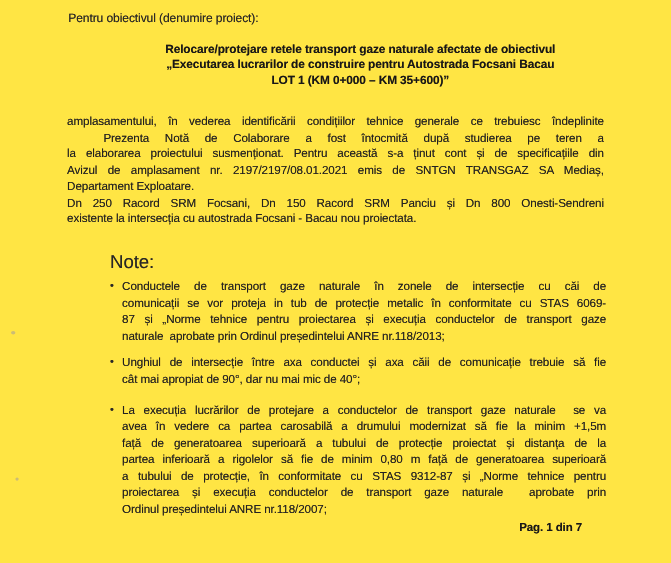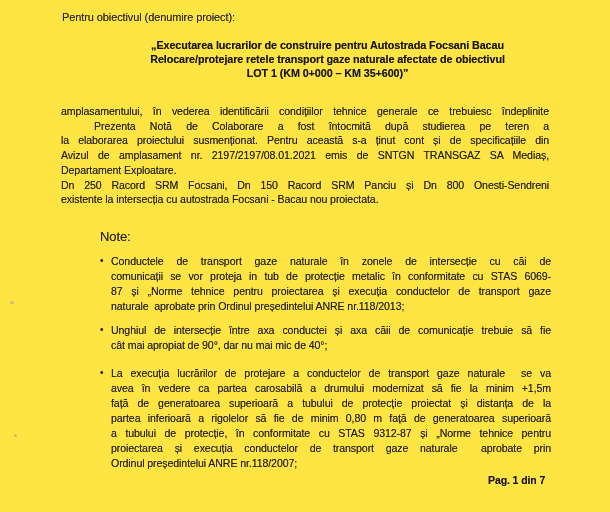--- a/index.html
+++ b/index.html
@@ -12,41 +12,41 @@
   }
   .hlabel{position:absolute;left:62px;top:11px;font-size:11px;color:#2b2b2b;}
   .title{
     position:absolute;left:100px;top:39px;width:455px;
     text-align:center;font-weight:bold;font-size:10.8px;line-height:13.9px;color:#1c1c1c;
   }
   .intro{position:absolute;left:61px;top:104px;width:488px;font-size:10.6px;line-height:14.7px;}
   .ln{white-space:normal;}
   .js{text-align:justify;text-align-last:justify;}
   .ind{text-indent:33px;}
-  .note-label{position:absolute;left:100px;top:229px;font-size:13px;color:#2b2b2b;}
+  .note-label{position:absolute;left:100px;top:229px;font-size:17px;color:#2b2b2b;}
   .bullet{position:absolute;left:111px;width:440px;font-size:10.6px;line-height:15px;}
   .b1{top:254px;}
   .b2{top:323px;}
   .b3{top:366px;}
   .dot{position:absolute;left:-11px;top:-1px;font-size:10px;color:#2b2b2b;}
-  .footer{position:absolute;left:488px;top:474px;font-size:10.5px;font-weight:bold;color:#1d1d1d;}
+  .footer{position:absolute;left:472px;top:474px;font-size:10.5px;font-weight:bold;color:#1d1d1d;}
   .speck{position:absolute;width:3px;height:3px;border-radius:50%;background:#9a9a9a;opacity:.55;}
   .s1{left:10px;top:301px;width:4px;height:3px;}
   .s2{left:14px;top:434px;}
 </style>
 </head>
 <body>
 
 <div class="doc">
 
   <div class="hlabel">Pentru obiectivul (denumire proiect):</div>
 
   <div class="title">
+    <div class="ln">Relocare/protejare retele transport gaze naturale afectate de obiectivul</div>
     <div class="ln">„Executarea lucrarilor de construire pentru Autostrada Focsani Bacau</div>
-    <div class="ln">Relocare/protejare retele transport gaze naturale afectate de obiectivul</div>
     <div class="ln">LOT 1 (KM 0+000 – KM 35+600)”</div>
   </div>
 
   <div class="intro">
     <div class="ln js">amplasamentului, în vederea identificării condițiilor tehnice generale ce trebuiesc îndeplinite</div>
     <div class="ln js ind">Prezenta Notă de Colaborare a fost întocmită după studierea pe teren a</div>
     <div class="ln js">la elaborarea proiectului susmenționat. Pentru această s-a ținut cont și de specificațiile din</div>
     <div class="ln js">Avizul de amplasament nr. 2197/2197/08.01.2021 emis de SNTGN TRANSGAZ SA Mediaș,</div>
     <div class="ln">Departament Exploatare.</div>
     <div class="ln js">Dn 250 Racord SRM Focsani, Dn 150 Racord SRM Panciu și Dn 800 Onesti-Sendreni</div>

